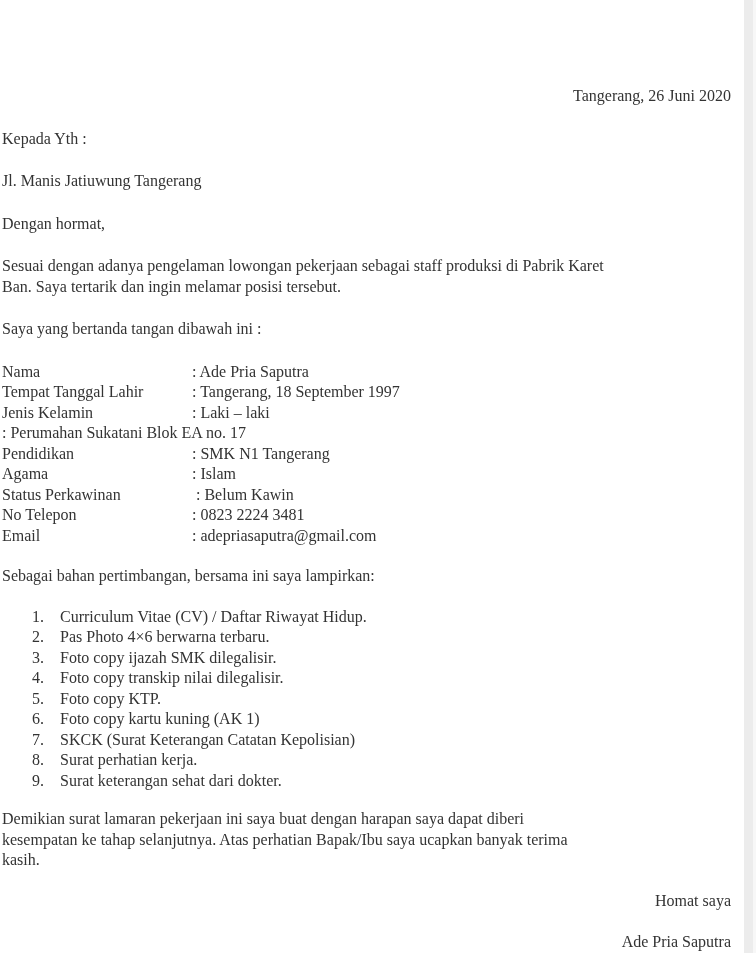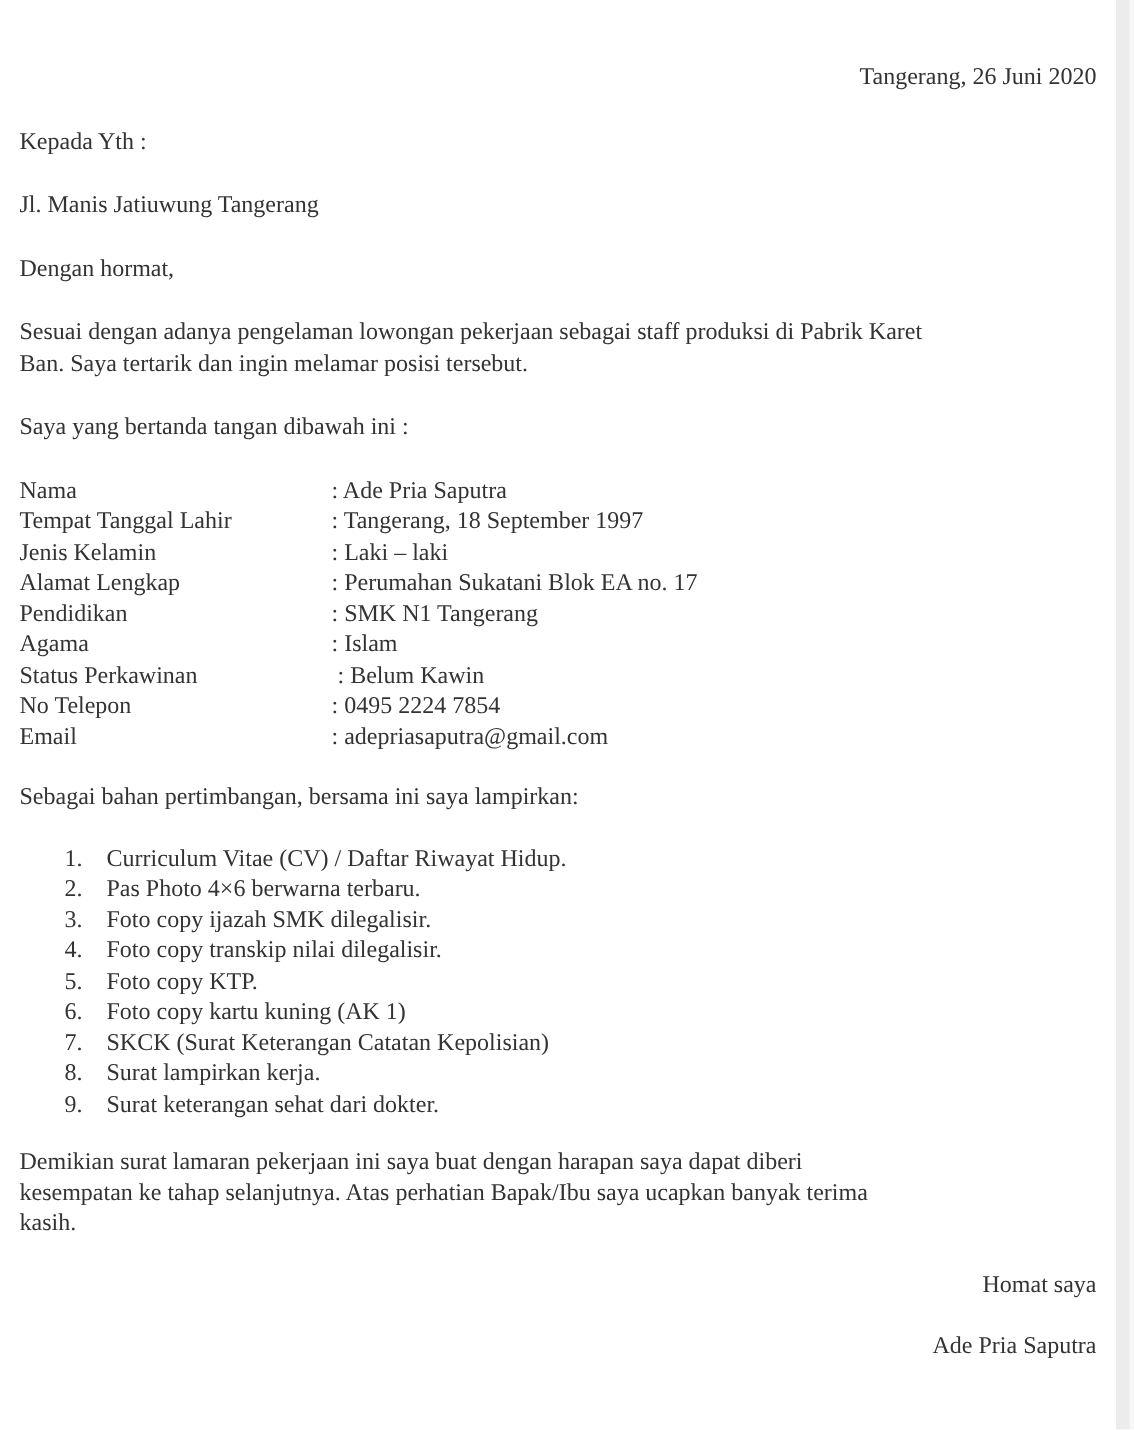--- a/index.html
+++ b/index.html
@@ -11,31 +11,32 @@
     height: 953px;
     background: #ffffff;
     position: relative;
     overflow: hidden;
     font-family: "Liberation Serif", "DejaVu Serif", serif;
     font-size: 16px;
     line-height: 20.5px;
     color: #333333;
   }
   .letter {
-    padding: 42px 25px 0 13px;
+    padding: 42px 25px 0 2px;
     box-sizing: border-box;
+    margin-top: 44px;
   }
   .block { margin: 0 0 22px 0; }
   .block.tight { margin-bottom: 20px; }
   .block.list-block { margin-bottom: 18px; }
   .right { text-align: right; }
   .line { display: block; }
 
   
-  .detail-row { display: flex; gap: 18px; }
+  .detail-row { display: flex; }
   .detail-label {
     width: 190px;
     flex: 0 0 190px;
   }
   .detail-value { white-space: pre-wrap; }
 
   
   .oli { display: flex; }
   .oli-num {
     width: 42px;
@@ -85,38 +86,37 @@
     </div>
     <div class="detail-row">
       <span class="detail-label">Tempat Tanggal Lahir</span>
       <span class="detail-value">: Tangerang, 18 September 1997</span>
     </div>
     <div class="detail-row">
       <span class="detail-label">Jenis Kelamin</span>
       <span class="detail-value">: Laki – laki</span>
     </div>
     <div class="detail-row">
-      <span class="detail-label">Alamat Lengkap</span>
       <span class="detail-value">: Perumahan Sukatani Blok EA no. 17</span>
     </div>
     <div class="detail-row">
       <span class="detail-label">Pendidikan</span>
       <span class="detail-value">: SMK N1 Tangerang</span>
     </div>
     <div class="detail-row">
       <span class="detail-label">Agama</span>
       <span class="detail-value">: Islam</span>
     </div>
     <div class="detail-row">
       <span class="detail-label">Status Perkawinan</span>
       <span class="detail-value"> : Belum Kawin</span>
     </div>
     <div class="detail-row">
       <span class="detail-label">No Telepon</span>
-      <span class="detail-value">: 0495 2224 7854</span>
+      <span class="detail-value">: 0823 2224 3481</span>
     </div>
     <div class="detail-row">
       <span class="detail-label">Email</span>
       <span class="detail-value">: adepriasaputra@gmail.com</span>
     </div>
   </div>
 
   <div class="block tight">Sebagai bahan pertimbangan, bersama ini saya lampirkan:</div>
 
   <div class="block list-block">
@@ -143,21 +143,21 @@
     <div class="oli">
       <span class="oli-num">6.</span>
       <span class="oli-text">Foto copy kartu kuning (AK 1)</span>
     </div>
     <div class="oli">
       <span class="oli-num">7.</span>
       <span class="oli-text">SKCK (Surat Keterangan Catatan Kepolisian)</span>
     </div>
     <div class="oli">
       <span class="oli-num">8.</span>
-      <span class="oli-text">Surat lampirkan kerja.</span>
+      <span class="oli-text">Surat perhatian kerja.</span>
     </div>
     <div class="oli">
       <span class="oli-num">9.</span>
       <span class="oli-text">Surat keterangan sehat dari dokter.</span>
     </div>
   </div>
 
   <div class="block tight">
     <span class="line">Demikian surat lamaran pekerjaan ini saya buat dengan harapan saya dapat diberi</span>
     <span class="line">kesempatan ke tahap selanjutnya. Atas perhatian Bapak/Ibu saya ucapkan banyak terima</span>

